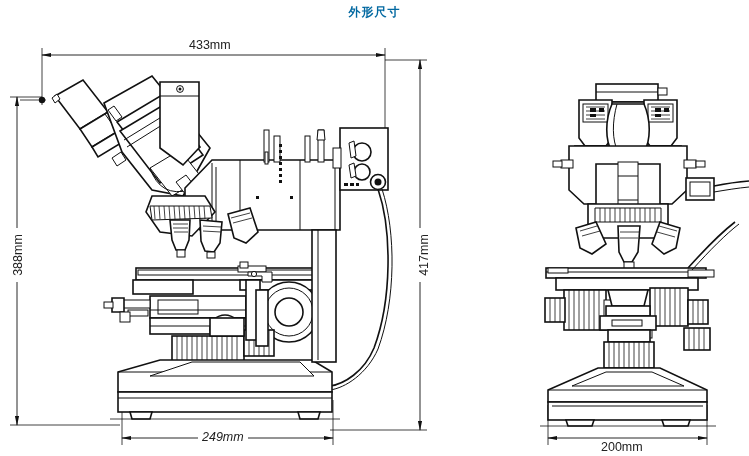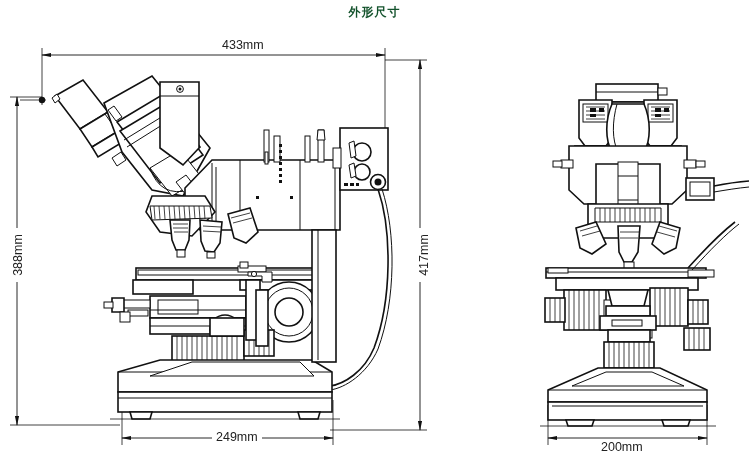--- a/index.html
+++ b/index.html
@@ -1,20 +1,20 @@
 <!DOCTYPE html>
 <html><head>
 <meta charset="utf-8">
 <style>
   html,body{margin:0;padding:0;background:#ffffff;}
   body{width:749px;height:456px;overflow:hidden;
        font-family:"Liberation Sans","DejaVu Sans",sans-serif;color:#1a1a1a;}
   #stage{position:relative;width:749px;height:456px;background:#fff;}
   .title{position:absolute;left:0;top:4px;width:749px;text-align:center;
-         font-size:12px;font-weight:bold;letter-spacing:1px;color:#14532d;}
+         font-size:12px;font-weight:bold;letter-spacing:1px;color:#0369a1;}
   .dimlabel{position:absolute;font-size:12.5px;color:#222;white-space:nowrap;
             background:#fff;padding:0 4px;}
   .vlabel{position:absolute;font-size:12.5px;color:#222;white-space:nowrap;
           background:#fff;padding:0 3px;
           transform-origin:center center;transform:rotate(-90deg);}
   svg{position:absolute;left:0;top:0;}
   .ln{stroke:#111;fill:none;stroke-width:1;}
   .ln2{stroke:#111;fill:none;stroke-width:1.6;}
   .thin{stroke:#111;fill:none;stroke-width:0.8;}
   .fillw{fill:#ffffff;stroke:#111;stroke-width:1;}
@@ -463,23 +463,23 @@
         <line class="ln" x1="552" y1="406" x2="703" y2="406"></line>
 
         <path class="fillw2" d="M566,420 L594,420 L592,426 L568,426 Z"></path>
         <path class="fillw2" d="M662,420 L690,420 L688,426 L664,426 Z"></path>
         <line class="thin" x1="540" y1="426" x2="716" y2="426"></line>
       </g>
 
     </g>
   </svg>
 
-  <div class="dimlabel" style="left:185px;top:38px;margin-left:33px;">433mm</div>
+  <div class="dimlabel" style="left:185px;top:38px;">433mm</div>
 
   <div class="vlabel" style="left:-9px;top:248px;width:48px;text-align:center;">388mm</div>
 
   <div class="vlabel" style="left:397px;top:248px;width:48px;text-align:center;">417mm</div>
 
-  <div class="dimlabel" style="left:212px;top:430px;">249mm</div>
+  <div class="dimlabel" style="left:198px;top:430px;font-style:italic;">249mm</div>
 
   <div class="dimlabel" style="left:597px;top:440px;">200mm</div>
 
 </div>
 
 </body></html>

